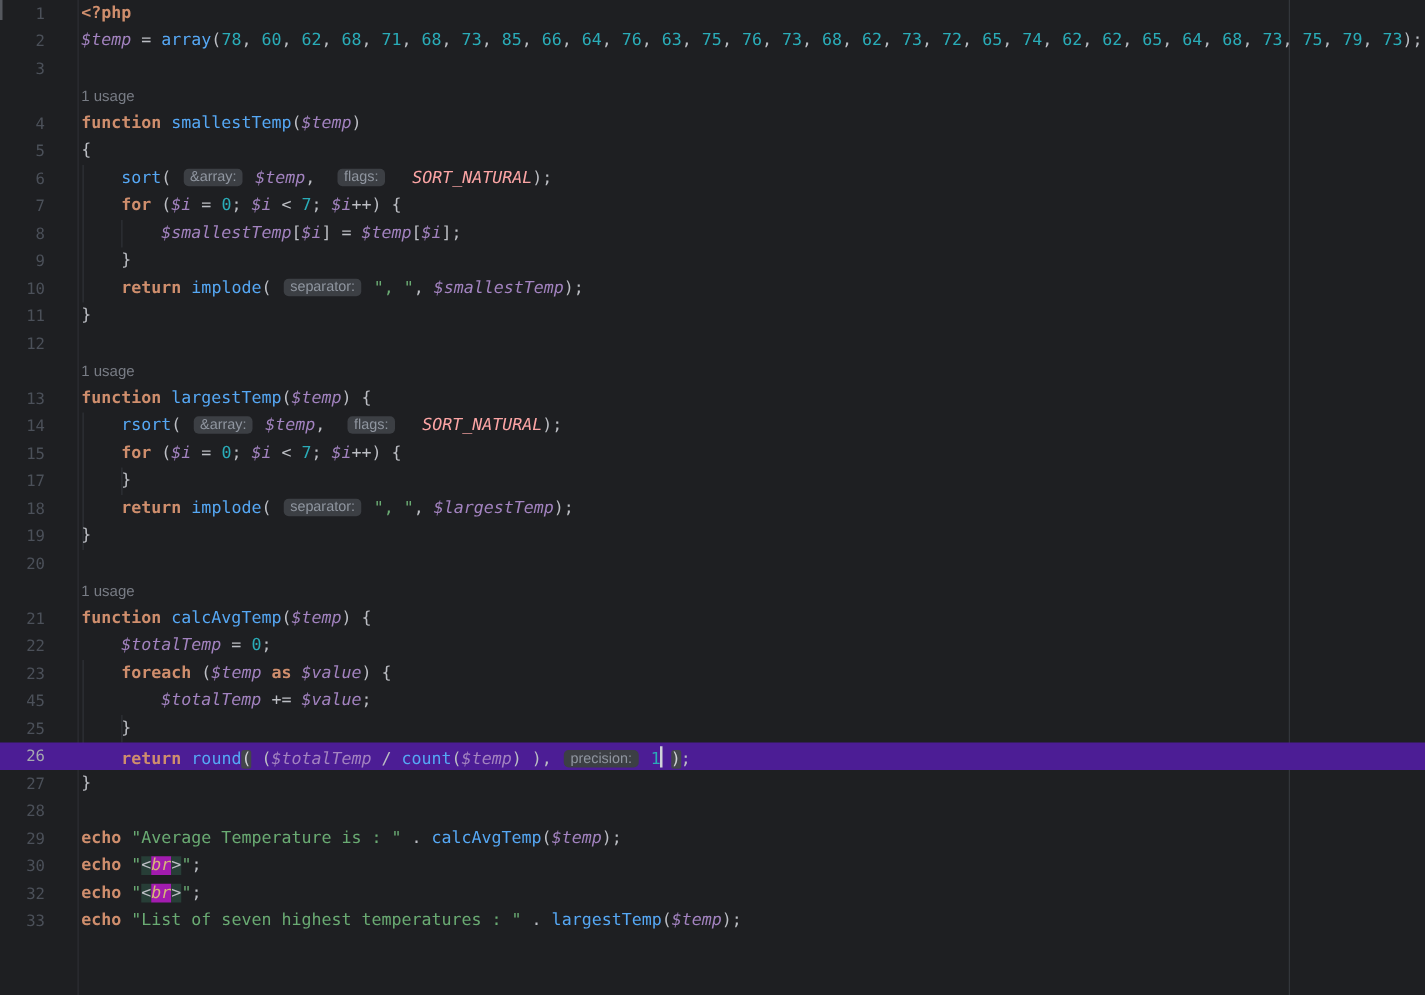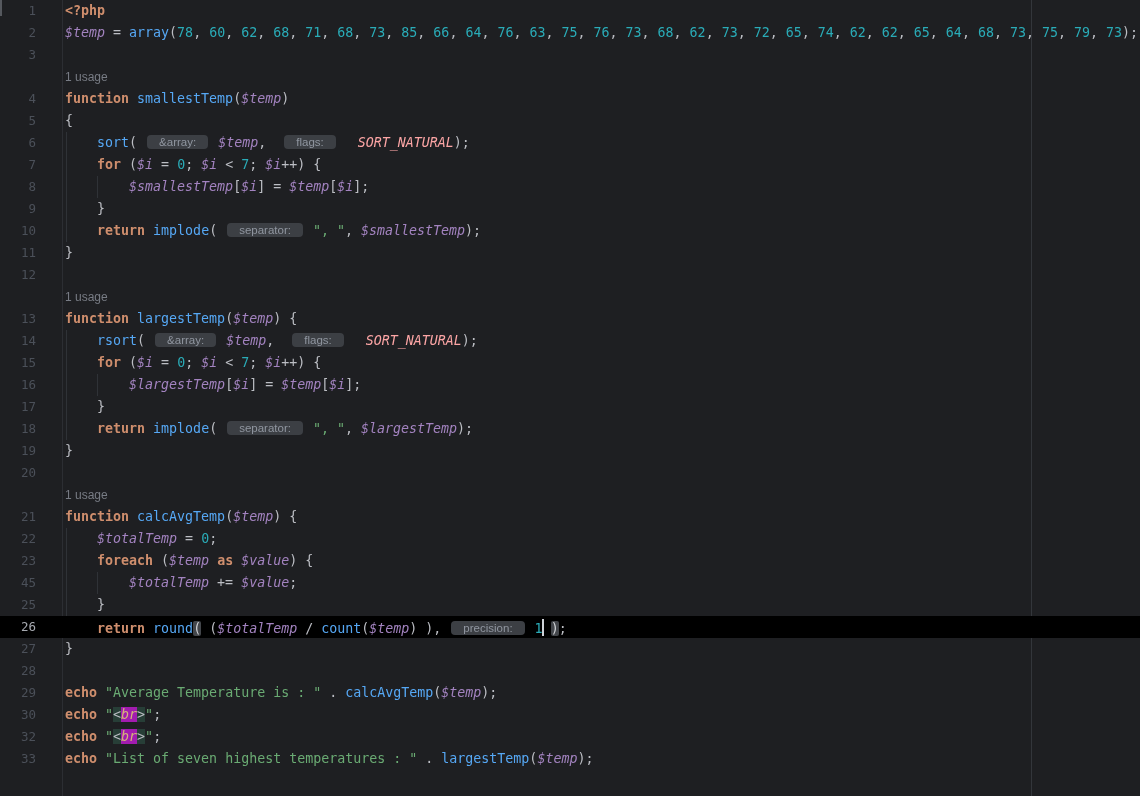--- a/index.html
+++ b/index.html
@@ -5,34 +5,34 @@
   html,body{margin:0;padding:0;background:#1E1F22;}
   .editor{position:relative;width:1140px;height:796px;overflow:hidden;background:#1E1F22;
     font-family:"DejaVu Sans Mono",monospace;font-size:13.3px;line-height:22px;}
   .overlay{position:absolute;pointer-events:none;}
   .gutter-sep{left:62px;top:0;width:1px;height:796px;background:#2C2E33;}
   .margin-guide{left:1031px;top:0;width:1px;height:796px;background:#33363B;}
   .indent-guide{width:1px;background:#2F3237;}
   .top-sliver{left:0;top:0;width:2px;height:16px;background:#55585E;}
   #rows{position:relative;}
   .row{display:flex;height:22px;white-space:pre;}
-  .row.cur{background:#000000;}
+  .row.cur{background:#4c1d95;}
   .gutterN{flex:0 0 36px;text-align:right;color:#4B5059;font-size:12.5px;line-height:22px;}
   .cur .gutterN{color:#A6A9B0;}
   .code{padding-left:29px;line-height:22px;}
   .d{color:#BCBEC4;}
   .k{color:#CF8E6D;font-weight:bold;}
   .fn{color:#56A8F5;}
   .v{color:#A383C0;font-style:italic;}
   .n{color:#2AACB8;}
   .s{color:#6AAB73;}
   .cst{color:#fca5a5;font-style:italic;margin-left:12px;}
   .usage{font-family:"Liberation Sans",sans-serif;font-size:12px;color:#787C85;}
   .chip{font-family:"Liberation Sans",sans-serif;font-size:11.5px;background:#3C3F44;color:#9096A0;
-    border-radius:4px;padding:1px 12px;margin:0 2px;position:relative;top:-1px;}
+    border-radius:4px;padding:1px 5px;margin:0 2px;position:relative;top:-1px;}
   .pm{background:#43464B;border-radius:2px;color:#D0D2D6;}
   .tagb{background:#273E37;color:#BCBEC4;}
   .tagn{background:#a21caf;color:#D5B778;font-style:italic;}
   .caret{display:inline-block;width:2px;height:17px;background:#CFD2D8;margin:0 -1px;
     position:relative;top:3px;}
 </style>
 </head>
 <body>
 
 <div class="editor">
@@ -56,21 +56,20 @@
       <div class="row"><div class="gutterN">7</div><div class="code"><span class="d">    </span><span class="k">for</span><span class="d"> (</span><span class="v">$i</span><span class="d"> = </span><span class="n">0</span><span class="d">; </span><span class="v">$i</span><span class="d"> &lt; </span><span class="n">7</span><span class="d">; </span><span class="v">$i</span><span class="d">++) {</span></div></div>
       <div class="row"><div class="gutterN">8</div><div class="code"><span class="d">        </span><span class="v">$smallestTemp</span><span class="d">[</span><span class="v">$i</span><span class="d">] = </span><span class="v">$temp</span><span class="d">[</span><span class="v">$i</span><span class="d">];</span></div></div>
       <div class="row"><div class="gutterN">9</div><div class="code"><span class="d">    }</span></div></div>
       <div class="row"><div class="gutterN">10</div><div class="code"><span class="d">    </span><span class="k">return</span><span class="d"> </span><span class="fn">implode</span><span class="d">( </span><span class="chip">separator:</span><span class="d"> </span><span class="s">", "</span><span class="d">, </span><span class="v">$smallestTemp</span><span class="d">);</span></div></div>
       <div class="row"><div class="gutterN">11</div><div class="code"><span class="d">}</span></div></div>
       <div class="row"><div class="gutterN">12</div><div class="code"></div></div>
       <div class="row"><div class="gutterN"></div><div class="code"><span class="usage">1 usage</span></div></div>
       <div class="row"><div class="gutterN">13</div><div class="code"><span class="k">function</span><span class="d"> </span><span class="fn">largestTemp</span><span class="d">(</span><span class="v">$temp</span><span class="d">) {</span></div></div>
       <div class="row"><div class="gutterN">14</div><div class="code"><span class="d">    </span><span class="fn">rsort</span><span class="d">( </span><span class="chip">&amp;array:</span><span class="d"> </span><span class="v">$temp</span><span class="d">,  </span><span class="chip">flags:</span><span class="d"> </span><span class="cst">SORT_NATURAL</span><span class="d">);</span></div></div>
       <div class="row"><div class="gutterN">15</div><div class="code"><span class="d">    </span><span class="k">for</span><span class="d"> (</span><span class="v">$i</span><span class="d"> = </span><span class="n">0</span><span class="d">; </span><span class="v">$i</span><span class="d"> &lt; </span><span class="n">7</span><span class="d">; </span><span class="v">$i</span><span class="d">++) {</span></div></div>
-      <div class="row"><div class="gutterN">16</div><div class="code"><span class="d">        </span><span class="v">$largestTemp</span><span class="d">[</span><span class="v">$i</span><span class="d">] = </span><span class="v">$temp</span><span class="d">[</span><span class="v">$i</span><span class="d">];</span></div></div>
       <div class="row"><div class="gutterN">17</div><div class="code"><span class="d">    }</span></div></div>
       <div class="row"><div class="gutterN">18</div><div class="code"><span class="d">    </span><span class="k">return</span><span class="d"> </span><span class="fn">implode</span><span class="d">( </span><span class="chip">separator:</span><span class="d"> </span><span class="s">", "</span><span class="d">, </span><span class="v">$largestTemp</span><span class="d">);</span></div></div>
       <div class="row"><div class="gutterN">19</div><div class="code"><span class="d">}</span></div></div>
       <div class="row"><div class="gutterN">20</div><div class="code"></div></div>
       <div class="row"><div class="gutterN"></div><div class="code"><span class="usage">1 usage</span></div></div>
       <div class="row"><div class="gutterN">21</div><div class="code"><span class="k">function</span><span class="d"> </span><span class="fn">calcAvgTemp</span><span class="d">(</span><span class="v">$temp</span><span class="d">) {</span></div></div>
       <div class="row"><div class="gutterN">22</div><div class="code"><span class="d">    </span><span class="v">$totalTemp</span><span class="d"> = </span><span class="n">0</span><span class="d">;</span></div></div>
       <div class="row"><div class="gutterN">23</div><div class="code"><span class="d">    </span><span class="k">foreach</span><span class="d"> (</span><span class="v">$temp</span><span class="d"> </span><span class="k">as</span><span class="d"> </span><span class="v">$value</span><span class="d">) {</span></div></div>
       <div class="row"><div class="gutterN">45</div><div class="code"><span class="d">        </span><span class="v">$totalTemp</span><span class="d"> += </span><span class="v">$value</span><span class="d">;</span></div></div>
       <div class="row"><div class="gutterN">25</div><div class="code"><span class="d">    }</span></div></div>

